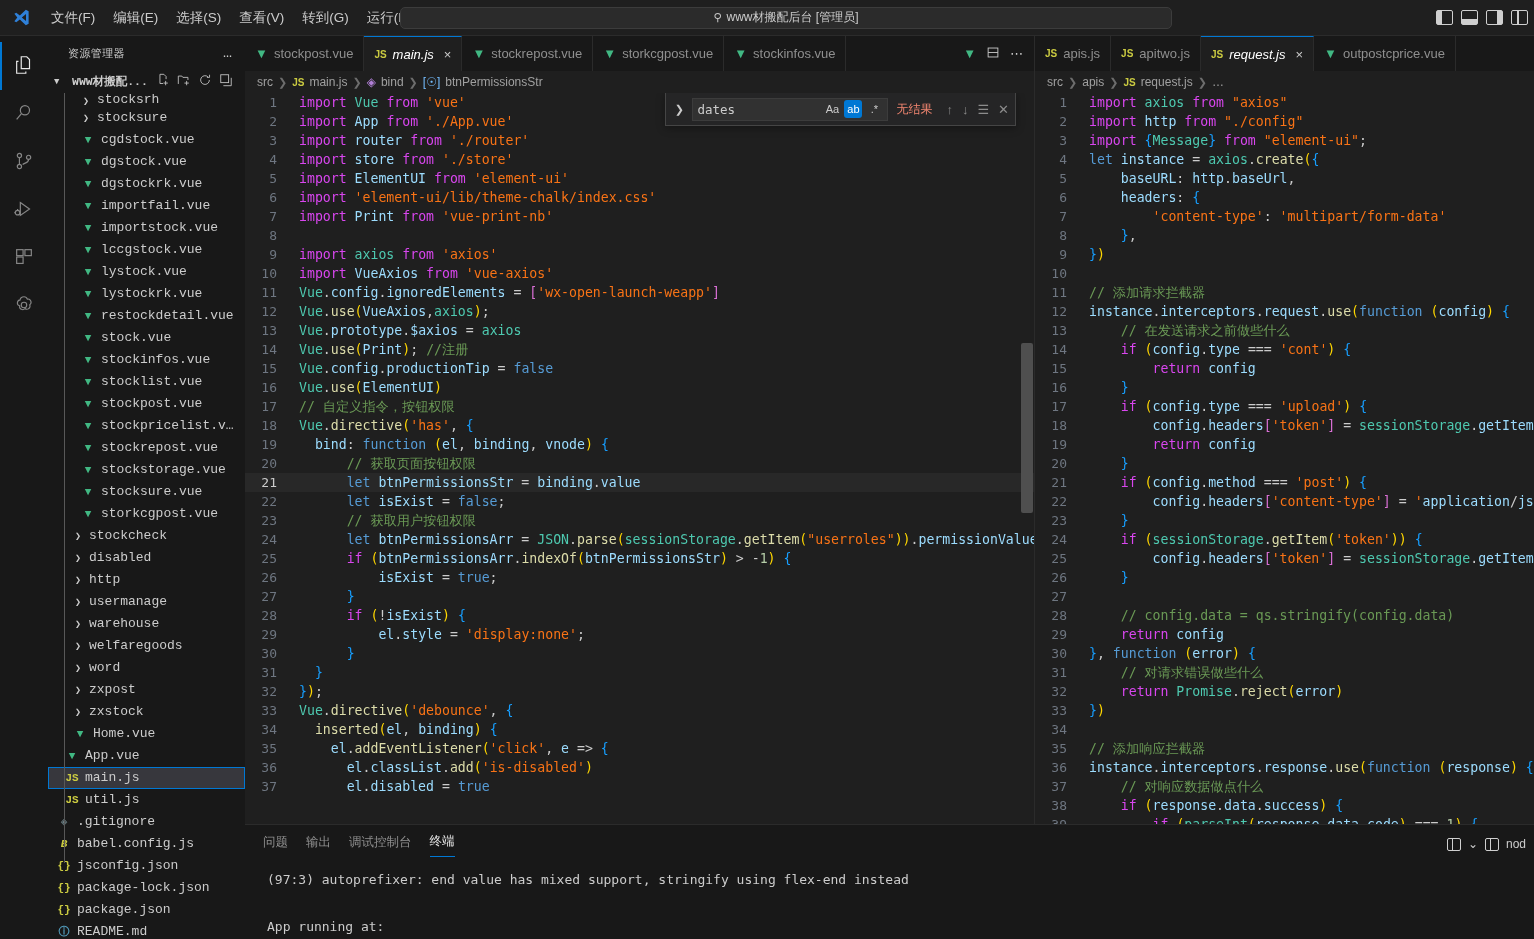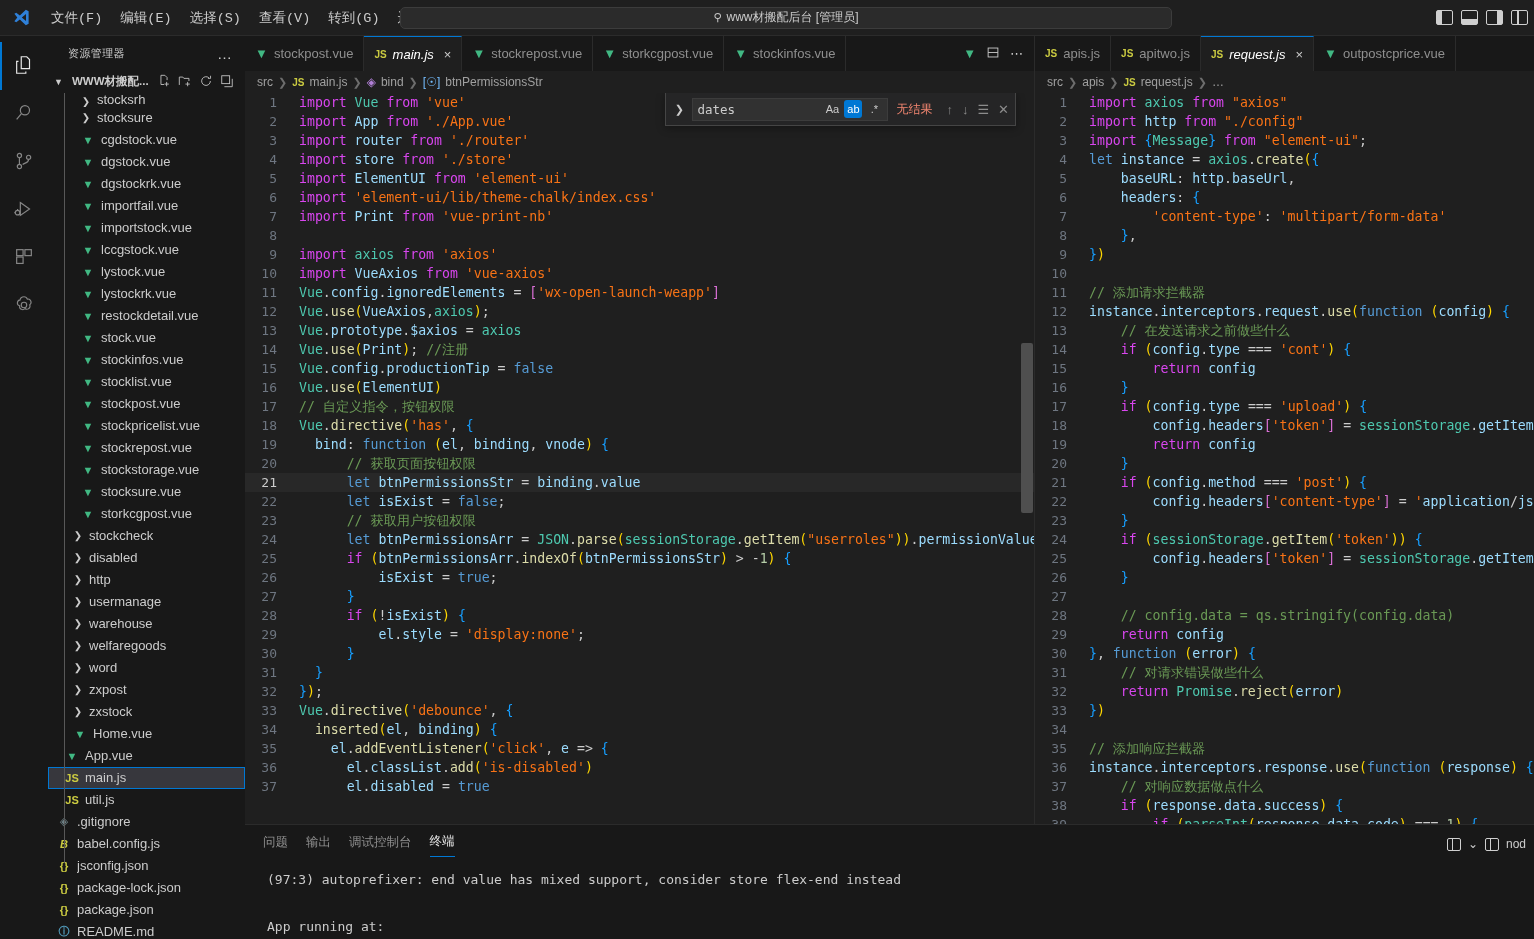--- a/index.html
+++ b/index.html
@@ -10,21 +10,21 @@
     font-size: 13px;
   }
   .app { width: 1534px; height: 939px; display: flex; flex-direction: column; }
 
   
   .titlebar {
     height: 36px; background: #1f1f1f; display: flex; align-items: center;
     flex: 0 0 36px; position: relative; border-bottom: 1px solid #2b2b2b;
   }
   .vs-logo { width: 42px; display:flex; align-items:center; justify-content:center; }
-  .menu { display: flex; align-items: center; height: 100%; font-family: Liberation Mono, monospace; }
+  .menu { display: flex; align-items: center; height: 100%; }
   .menu-item {
     padding: 0 9px; height: 100%; display: flex; align-items: center;
     font-size: 13.5px; color: #cccccc; white-space: nowrap; cursor: default;
   }
   .menu-item.active { color:#ffffff; }
   .nav-arrows { display:flex; align-items:center; gap:14px; margin-left: 24px; color:#a9a9a9; font-size:17px; }
   .nav-arrows span { cursor: default; }
   .qinput {
     position:absolute; left: 786px; transform: translateX(-50%);
     width: 772px; height: 22px; background: #2b2b2b; border: 1px solid #3c3c3c;
@@ -51,21 +51,21 @@
   .act {
     width: 48px; height: 48px; display: flex; align-items: center; justify-content: center;
     color: #868686; position: relative; cursor: default;
   }
   .act.active { color: #e7e7e7; }
   .act.active::before {
     content:""; position:absolute; left:0; top:0; bottom:0; width:2px; background:#0078d4;
   }
 
   
-  .sidebar { width: 197px; background: #181818; flex: 0 0 197px; display:flex; flex-direction:column; overflow:hidden;}
+  .sidebar { width: 197px; background: #181818; flex: 0 0 197px; display:flex; flex-direction:column; overflow:hidden;font-family:Liberation Mono, monospace;}
   .sb-header {
     height: 35px; display:flex; align-items:center; justify-content:space-between;
     padding: 0 12px 0 20px; font-size: 11px; color: #cccccc; letter-spacing:.4px;
   }
   .sb-header .dots { color:#cccccc; font-size: 15px; letter-spacing:1px; }
   .sb-root {
     height: 22px; display:flex; align-items:center; gap:4px; padding-left: 6px;
     font-size: 11.5px; font-weight: bold; color: #cccccc;
   }
   .sb-root .name { flex:0 1 auto; overflow:hidden; white-space:nowrap; }
@@ -587,21 +587,21 @@
             <div class="ptab">调试控制台</div>
             <div class="ptab active">终端</div>
           <div class="panel-actions">
             <span class="term-ic"></span>
             <span>⌄</span>
             <span class="term-ic"></span>
             <span>nod</span>
           </div>
         </div>
         <div class="panel-body">
-          <div class="ln2">(97:3) autoprefixer: end value has mixed support, consider store flex-end instead</div>
+          <div class="ln2">(97:3) autoprefixer: end value has mixed support, stringify using flex-end instead</div>
           <div class="spacer"></div>
           <div class="ln2">  App running at:</div>
         </div>
       </div>
 
     </div>
   </div>
 </div>
 
 </body></html>

